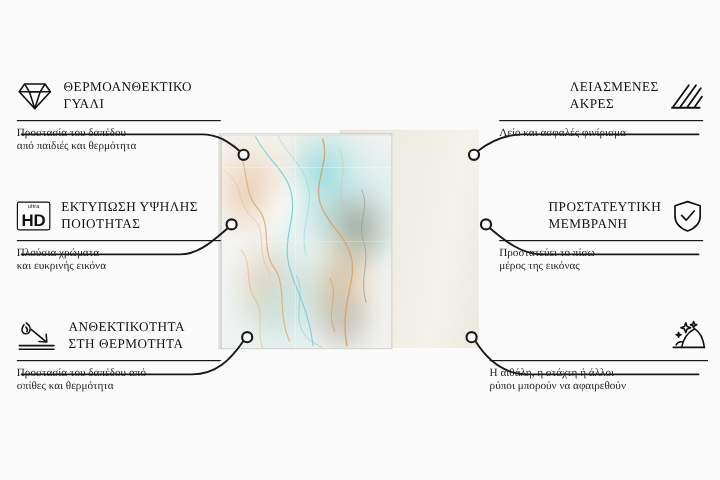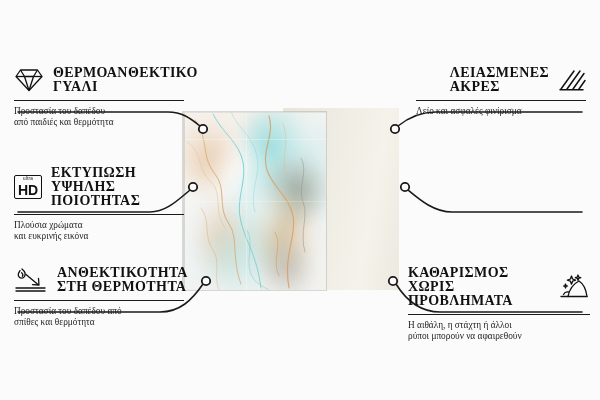--- a/index.html
+++ b/index.html
@@ -136,26 +136,25 @@
   
   .feature { position: absolute; }
   .feature .head {
     display: flex;
     align-items: center;
     gap: 9px;
   }
   .feature.left .head { justify-content: flex-start; }
   .feature.right .head { justify-content: flex-end; }
   .feature .title {
-    font-size: 14px;
+    font-size: 11px;
     letter-spacing: 0.4px;
     line-height: 14px;
     color: #111111;
     white-space: pre-line;
-    font-weight: bold;
   }
   .feature.right .title { text-align: left; }
   .feature .rule {
     height: 0;
     border-top: 1.1px solid #1a1a1a;
     margin-top: 6px;
   }
   .feature .desc {
     font-size: 9.3px;
     line-height: 11.4px;
@@ -309,25 +308,38 @@
           <path d="M15,21 L26,5.5"></path>
           <path d="M21,21 L27,12.5"></path>
           <path d="M2,21.8 L25,21.8"></path>
         </g>
       </svg>
     </div>
     <div class="rule"></div>
     <div class="desc">Λείο και ασφαλές φινίρισμα</div>
   </div>
 
+  <div class="feature right f-membr">
+    <div class="head">
+      <div class="title">ΠΡΟΣΤΑΤΕΥΤΙΚΗ
+ΜΕΜΒΡΑΝΗ</div>
+      <svg class="icon" width="26" height="28" viewBox="0 0 26 28">
+        <g fill="none" stroke="#111" stroke-width="1.4" stroke-linejoin="round" stroke-linecap="round">
+          <path d="M13,2 L23.5,5.5 L23.5,14 C23.5,20.5 18.5,24.5 13,26.5 C7.5,24.5 2.5,20.5 2.5,14 L2.5,5.5 Z"></path>
+          <path d="M8,13.5 L11.8,17.5 L18.5,9.8"></path>
+        </g>
+      </svg>
+    </div>
+    <div class="rule"></div>
+    <div class="desc">Προστατεύει το πίσω
+μέρος της εικόνας</div>
+  </div>
 
   <div class="feature right f-clean">
     <div class="head">
-      <div class="title">ΚΑΘΑΡΙΣΜΟΣ ΧΩΡΙΣ
-ΠΡΟΒΛΗΜΑΤΑ</div>
       <svg class="icon" width="32" height="28" viewBox="0 0 32 28">
         <g fill="none" stroke="#111" stroke-width="1.3" stroke-linejoin="round" stroke-linecap="round">
           <path d="M3,23.5 L29,23.5"></path>
           <path d="M10,23.5 C11.5,16 16,10.5 21,8 C25,10.5 28,16 29,23.5"></path>
           <path d="M5.5,21.5 C6.5,19.5 8.5,18.5 10.5,19"></path>
           <path d="M13.5,3 L14.6,6 L17.6,7.1 L14.6,8.2 L13.5,11.2 L12.4,8.2 L9.4,7.1 L12.4,6 Z"></path>
           <path d="M20,2 L20.7,4 L22.7,4.7 L20.7,5.4 L20,7.4 L19.3,5.4 L17.3,4.7 L19.3,4 Z"></path>
           <path d="M7.5,11 L8,12.5 L9.5,13 L8,13.5 L7.5,15 L7,13.5 L5.5,13 L7,12.5 Z"></path>
         </g>
       </svg>

